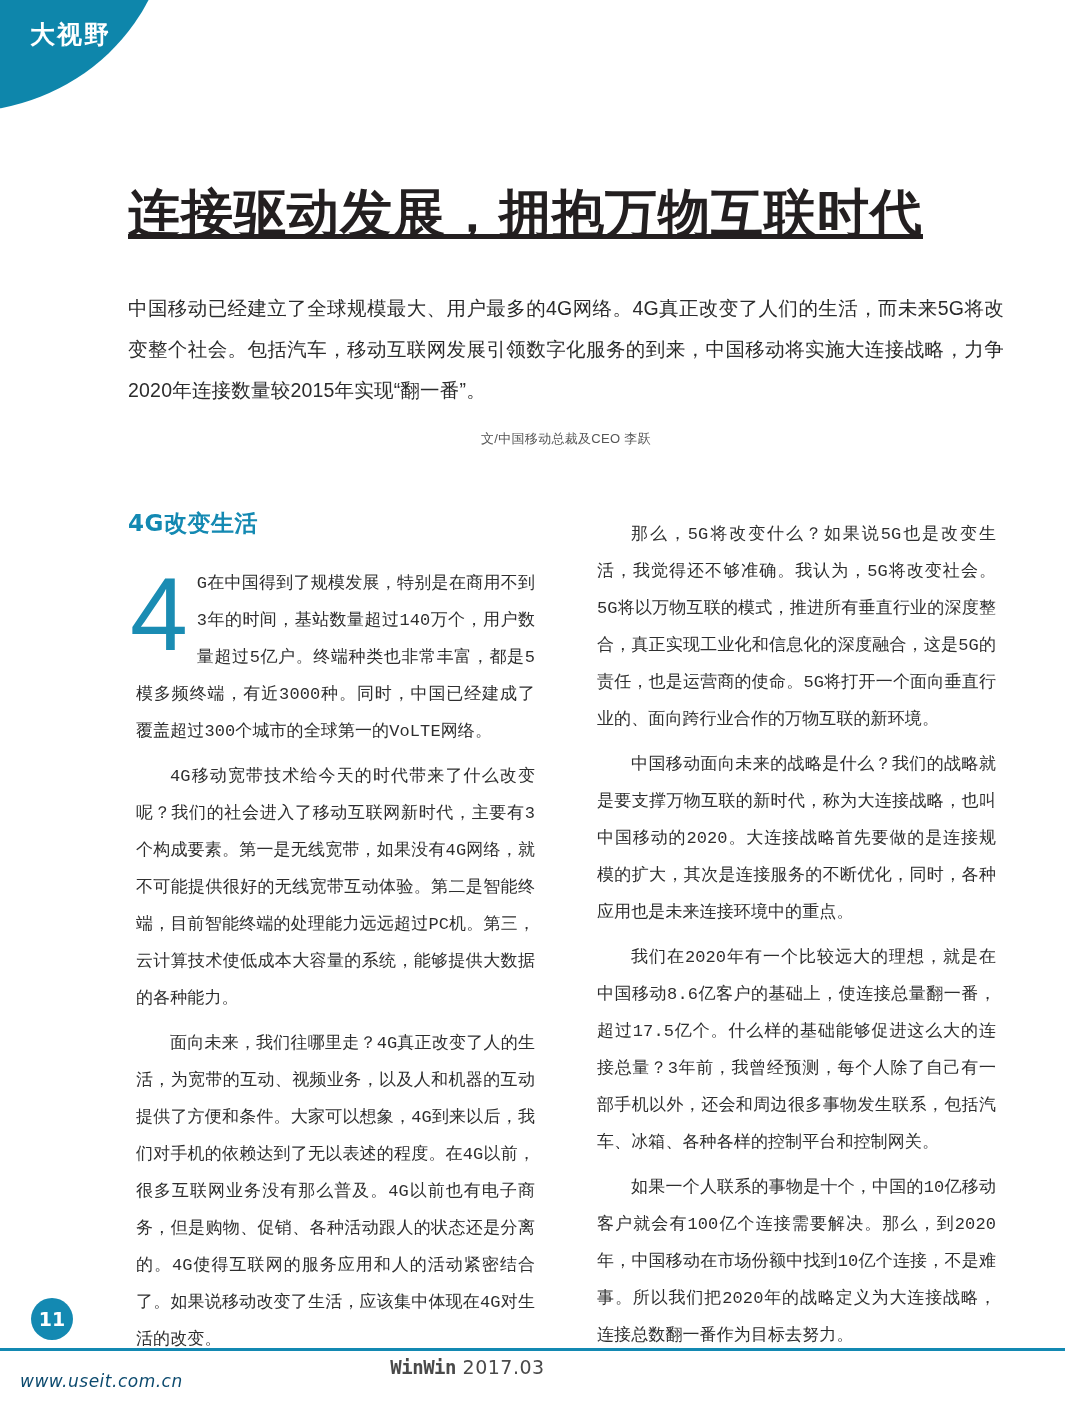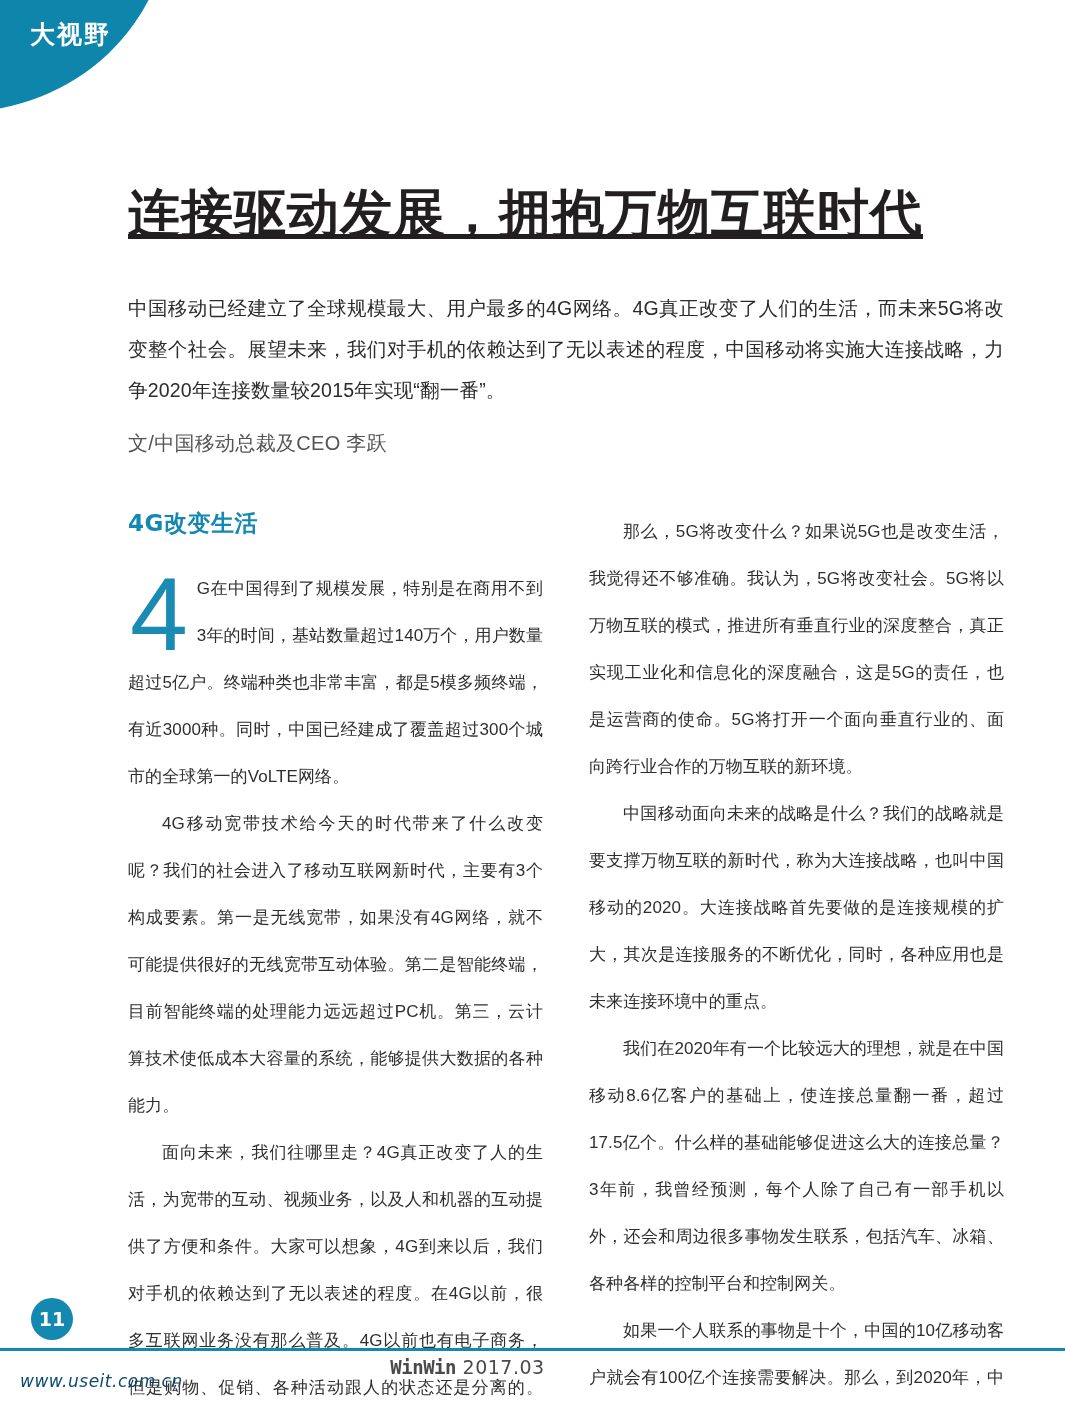--- a/index.html
+++ b/index.html
@@ -68,22 +68,22 @@
     color: #2b2b2b;
     text-align: justify;
     letter-spacing: 0.2px;
   }
 
   .byline {
     position: absolute;
     left: 128px;
     top: 430px;
     width: 876px;
-    text-align: left;
-    font-size: 20px;
+    text-align: center;
+    font-size: 13px;
     color: #555555;
     letter-spacing: 0.3px;
   }
 
   
   .columns {
     position: absolute;
     left: 128px;
     top: 508px;
     width: 876px;
@@ -99,27 +99,28 @@
     font-weight: bold;
     color: #1389b2;
     margin: 0 0 26px 0;
     letter-spacing: 0.5px;
     font-family: "DejaVu Sans", "Liberation Sans", sans-serif;
   }
   .sec-head.spaced-top { margin-top: 72px; }
 
   p.body {
     font-size: 17px;
-    line-height: 47px;
-    margin: 0;
+    line-height: 37px;
+    margin: 8px;
     text-align: justify;
     text-justify: inter-ideograph;
     text-indent: 2em;
     color: #2e2e2e;
     letter-spacing: 0.1px;
+    font-family: Liberation Mono, monospace;
   }
   p.body + p.body { margin-top: 0; }
 
   
   .dropcap-para {
     position: relative;
   }
   .dropcap {
     float: left;
     font-size: 104px;
@@ -187,21 +188,21 @@
 </head>
 <body>
 
 <div class="banner"></div>
 <div class="banner-label">大视野</div>
 
 <div class="title-wrap">
   <h1 class="article-title">连接驱动发展，拥抱万物互联时代</h1>
 </div>
 
-<div class="lede">中国移动已经建立了全球规模最大、用户最多的4G网络。4G真正改变了人们的生活，而未来5G将改变整个社会。展望未来，我们对手机的依赖达到了无以表述的程度，中国移动将实施大连接战略，力争2020年连接数量较2015年实现“翻一番”。</div>
+<div class="lede">中国移动已经建立了全球规模最大、用户最多的4G网络。4G真正改变了人们的生活，而未来5G将改变整个社会。包括汽车，移动互联网发展引领数字化服务的到来，中国移动将实施大连接战略，力争2020年连接数量较2015年实现“翻一番”。</div>
 
 <div class="byline">文/中国移动总裁及CEO  李跃</div>
 
 <div class="columns">
 
   <div class="col">
     <h2 class="sec-head">4G改变生活</h2>
 
     <div class="dropcap-para">
       <span class="dropcap">4</span>

